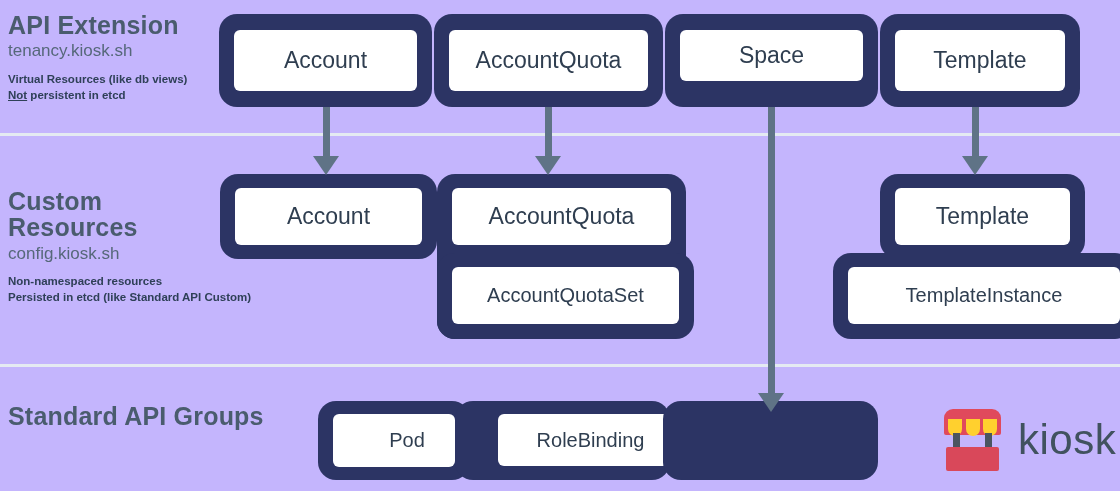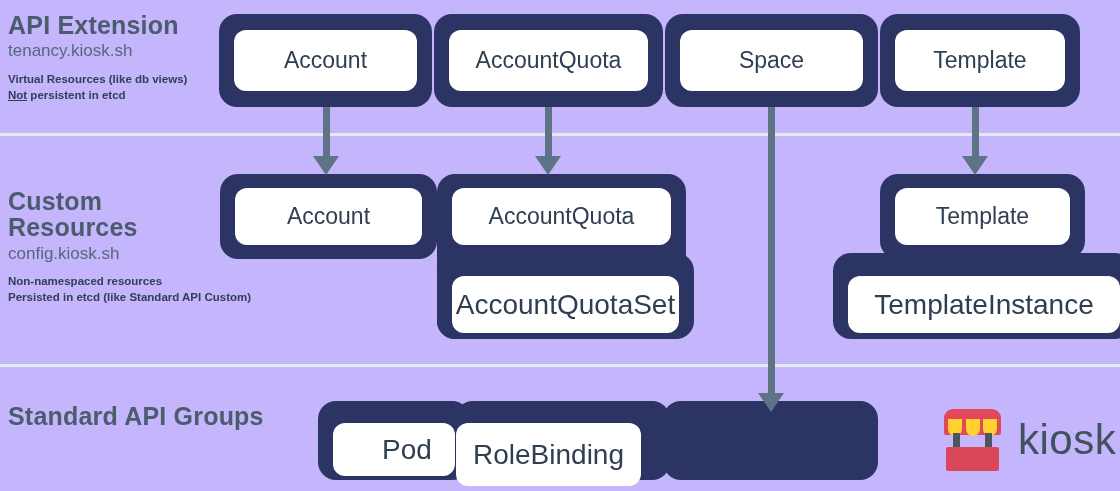--- a/index.html
+++ b/index.html
@@ -61,30 +61,30 @@
     position: absolute;
     background: #2c3464;
     border-radius: 18px;
     box-sizing: border-box;
   }
 
   
   .box {
     position: absolute;
     background: #ffffff;
-    border-radius: 12px;
+    border-radius: 6px;
     box-sizing: border-box;
     display: flex;
     align-items: center;
     justify-content: center;
     color: #2f3e50;
     font-size: 23px;
     white-space: nowrap;
   }
-  .box.small { font-size: 28px; margin-top: 9px; }
+  .box.small { font-size: 20px; }
 
   
   .arrow {
     position: absolute;
     width: 7px;
     background: #5f7386;
   }
   .arrow-head {
     position: absolute;
     width: 0;
@@ -186,21 +186,21 @@
     <div class="band-title">Standard API Groups</div>
   </div>
 
   <div class="group" style="left:219px; top:14px; width:213px; height:93px;"></div>
   <div class="box" style="left:234px; top:30px; width:183px; height:61px;">Account</div>
 
   <div class="group" style="left:434px; top:14px; width:229px; height:93px;"></div>
   <div class="box" style="left:449px; top:30px; width:199px; height:61px;">AccountQuota</div>
 
   <div class="group" style="left:665px; top:14px; width:213px; height:93px;"></div>
-  <div class="box" style="left:680px; top:30px; width:183px; height:61px;">Space</div>
+  <div class="box" style="left:680px; top:30px; width:183px; height:51px;">Space</div>
 
   <div class="group" style="left:880px; top:14px; width:200px; height:93px;"></div>
   <div class="box" style="left:895px; top:30px; width:170px; height:61px;">Template</div>
 
   <div class="group" style="left:220px; top:174px; width:217px; height:85px;"></div>
   <div class="box" style="left:235px; top:188px; width:187px; height:57px;">Account</div>
 
   <div class="group" style="left:437px; top:174px; width:249px; height:165px;"></div>
   <div class="box" style="left:452px; top:188px; width:219px; height:57px;">AccountQuota</div>
   <div class="group" style="left:437px; top:253px; width:257px; height:86px;"></div>
@@ -208,21 +208,21 @@
 
   <div class="group" style="left:880px; top:174px; width:205px; height:85px;"></div>
   <div class="box" style="left:895px; top:188px; width:175px; height:57px;">Template</div>
   <div class="group" style="left:833px; top:253px; width:300px; height:86px;"></div>
   <div class="box small" style="left:848px; top:267px; width:272px; height:57px;">TemplateInstance</div>
 
   <div class="group" style="left:318px; top:401px; width:152px; height:79px;"></div>
   <div class="box small" style="left:333px; top:414px; width:122px; height:53px;padding-left:26px;">Pod</div>
 
   <div class="group" style="left:455px; top:401px; width:215px; height:79px;"></div>
-  <div class="box small" style="left:456px; top:414px; width:185px; height:63px;">RoleBinding</div>
+  <div class="box small" style="left:498px; top:414px; width:185px; height:52px;">RoleBinding</div>
 
   <div class="group" style="left:663px; top:401px; width:215px; height:79px;"></div>
 
   <div class="arrow" style="left:323px; top:107px; height:52px;"></div>
   <div class="arrow-head" style="left:313px; top:156px;"></div>
 
   <div class="arrow" style="left:545px; top:107px; height:52px;"></div>
   <div class="arrow-head" style="left:535px; top:156px;"></div>
 
   <div class="arrow" style="left:768px; top:107px; height:289px;"></div>

